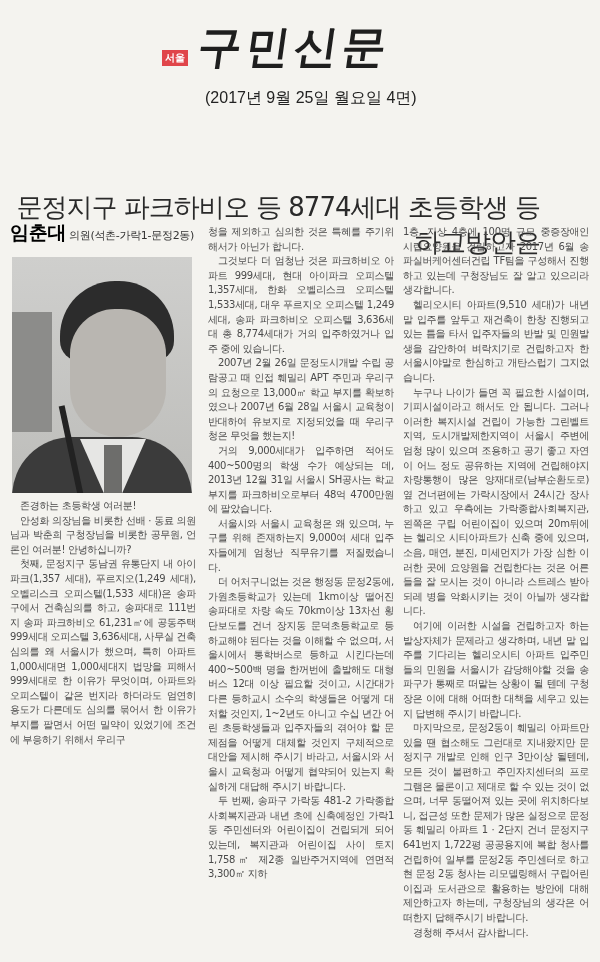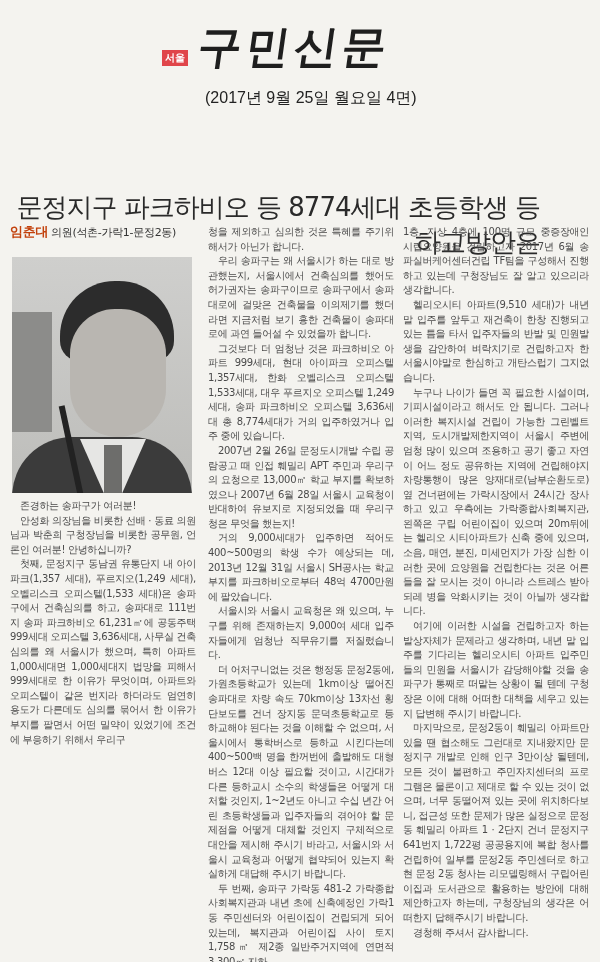--- a/index.html
+++ b/index.html
@@ -34,21 +34,21 @@
       position: absolute; top: 225px; width: 186px;
       font-family: "DejaVu Sans", sans-serif; font-size: 10px; line-height: 14.6px;
       color: #4a4a4a; text-align: justify; letter-spacing: -0.3px;
     }
     .col p { margin: 0; text-indent: 10px; }
     .col p.noind { text-indent: 0; }
     .col1 { left: 10px; }
     .col2 { left: 208px; }
     .col3 { left: 403px; }
     .byline { height: 26px; margin-bottom: 6px; white-space: nowrap; }
-    .byline .name { font-size: 13px; font-weight: bold; color: #c2410c; }
+    .byline .name { font-size: 19px; font-weight: bold; color: #000000; }
     .byline .role { font-size: 11px; color: #333; }
     .photo {
       width: 180px; height: 236px; margin: 0 0 6px 2px; position: relative;
       background: linear-gradient(#cfcfcd, #bdbdba); overflow: hidden;
     }
     .photo .wall { position: absolute; left: 0; top: 55px; width: 40px; height: 120px; background: #8c8c8a; }
     .photo .hair { position: absolute; left: 48px; top: 24px; width: 114px; height: 80px; border-radius: 55px 55px 20px 20px; background: #2c2c2c; }
     .photo .face { position: absolute; left: 58px; top: 52px; width: 96px; height: 128px; border-radius: 45px 45px 48px 48px; background: #b9b6b1; }
     .photo .suit { position: absolute; left: 0; top: 180px; width: 180px; height: 80px; border-radius: 60px 60px 0 0; background: #3b3b3b; }
     .photo .shirt { position: absolute; left: 68px; top: 182px; width: 66px; height: 60px; background: #e6e6e4; clip-path: polygon(0 0,100% 0,60% 100%,40% 100%); }
@@ -73,28 +73,27 @@
   </div>
   <div class="photo">
     <div class="wall"></div>
     <div class="suit"></div>
     <div class="shirt"></div>
     <div class="tie"></div>
     <div class="hair"></div>
     <div class="face"></div>
     <div class="mic"></div>
   </div>
-  <p>존경하는 송파구가 여러분!</p>
+  <p>존경하는 초등학생 여러분!</p>
   <p>안성화 의장님을 비롯한 선배 · 동료 의원님과 박춘희 구청장님을 비롯한 공무원, 언론인 여러분! 안녕하십니까?</p>
   <p>첫째, 문정지구 동남권 유통단지 내 아이파크(1,357 세대), 푸르지오(1,249 세대), 오벨리스크 오피스텔(1,533 세대)은 송파구에서 건축심의를 하고, 송파대로 111번지 송파 파크하비오 61,231㎡에 공동주택 999세대 오피스텔 3,636세대, 사무실 건축 심의를 왜 서울시가 했으며, 특히 아파트 1,000세대면 1,000세대지 법망을 피해서 999세대로 한 이유가 무엇이며, 아파트와 오피스텔이 같은 번지라 하더라도 엄연히 용도가 다른데도 심의를 묶어서 한 이유가 부지를 팔면서 어떤 밀약이 있었기에 조건에 부응하기 위해서 우리구</p>
 </div>
 
 <div class="col col2">
   <p class="noind">청을 제외하고 심의한 것은 특혜를 주기위해서가 아닌가 합니다.</p>
-  <p>우리 송파구는 왜 서울시가 하는 대로 방관했는지, 서울시에서 건축심의를 했어도 허가권자는 송파구이므로 송파구에서 송파대로에 걸맞은 건축물을 이의제기를 했더라면 지금처럼 보기 흉한 건축물이 송파대로에 과연 들어설 수 있었을까 합니다.</p>
   <p>그것보다 더 엄청난 것은 파크하비오 아파트 999세대, 현대 아이파크 오피스텔 1,357세대, 한화 오벨리스크 오피스텔 1,533세대, 대우 푸르지오 오피스텔 1,249세대, 송파 파크하비오 오피스텔 3,636세대 총 8,774세대가 거의 입주하였거나 입주 중에 있습니다.</p>
   <p>2007년 2월 26일 문정도시개발 수립 공람공고 때 인접 훼밀리 APT 주민과 우리구의 요청으로 13,000㎡ 학교 부지를 확보하였으나 2007년 6월 28일 서울시 교육청이 반대하여 유보지로 지정되었을 때 우리구청은 무엇을 했는지!</p>
   <p>거의 9,000세대가 입주하면 적어도 400~500명의 학생 수가 예상되는 데, 2013년 12월 31일 서울시 SH공사는 학교부지를 파크하비오로부터 48억 4700만원에 팔았습니다.</p>
   <p>서울시와 서울시 교육청은 왜 있으며, 누구를 위해 존재하는지 9,000여 세대 입주자들에게 엄청난 직무유기를 저질렀습니다.</p>
   <p>더 어처구니없는 것은 행정동 문정2동에, 가원초등학교가 있는데 1km이상 떨어진 송파대로 차량 속도 70km이상 13차선 횡단보도를 건너 장지동 문덕초등학교로 등하교해야 된다는 것을 이해할 수 없으며, 서울시에서 통학버스로 등하교 시킨다는데 400~500백 명을 한꺼번에 출발해도 대형버스 12대 이상 필요할 것이고, 시간대가 다른 등하교시 소수의 학생들은 어떻게 대처할 것인지, 1~2년도 아니고 수십 년간 어린 초등학생들과 입주자들의 겪어야 할 문제점을 어떻게 대체할 것인지 구체적으로 대안을 제시해 주시기 바라고, 서울시와 서울시 교육청과 어떻게 협약되어 있는지 확실하게 대답해 주시기 바랍니다.</p>
   <p>두 번째, 송파구 가락동 481-2 가락종합사회복지관과 내년 초에 신축예정인 가락1동 주민센터와 어린이집이 건립되게 되어 있는데, 복지관과 어린이집 사이 토지 1,758㎡ 제2종 일반주거지역에 연면적 3,300㎡ 지하</p>
 </div>
 
 <div class="col col3">
   <p class="noind">1층, 지상 4층에 100명 규모 중증장애인 시립요양원을 건립하고자 2017년 6월 송파실버케어센터건립 TF팀을 구성해서 진행하고 있는데 구청장님도 잘 알고 있으리라 생각합니다.</p>

